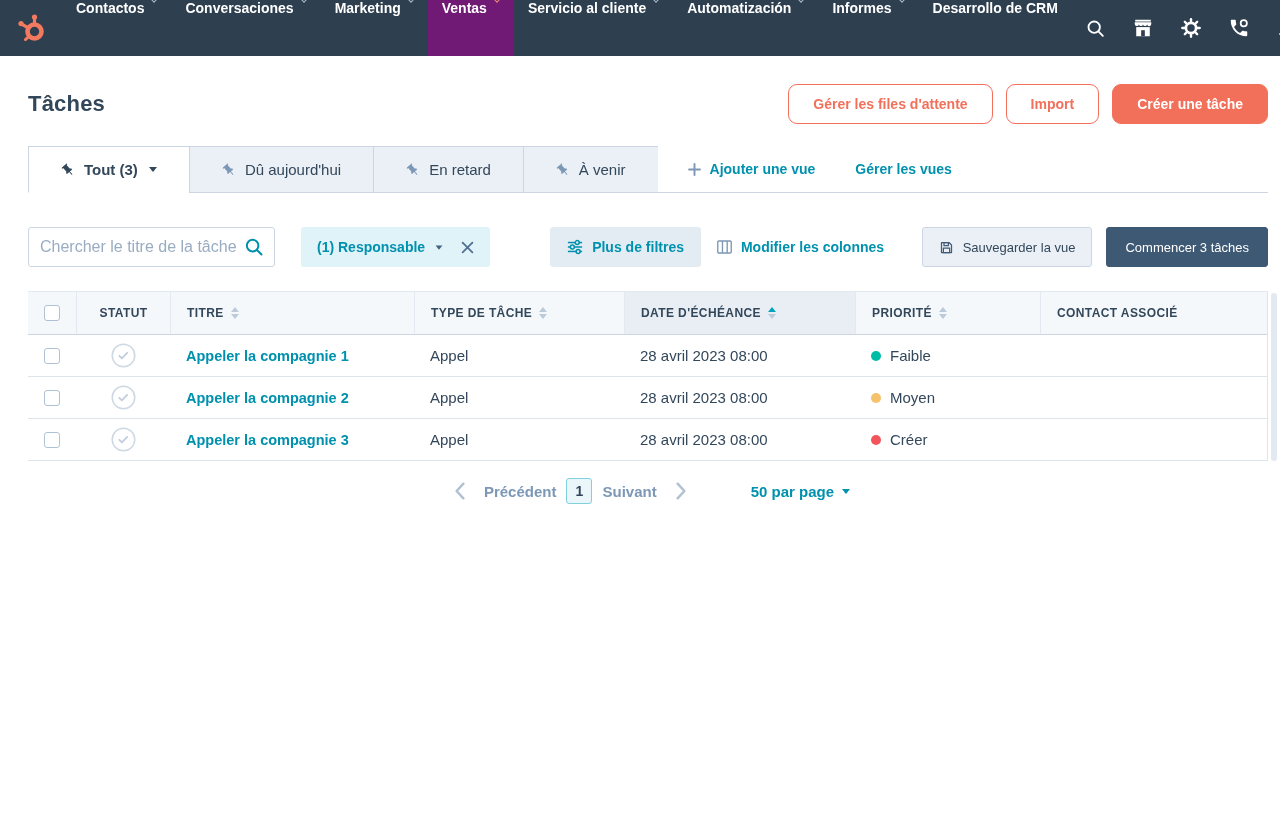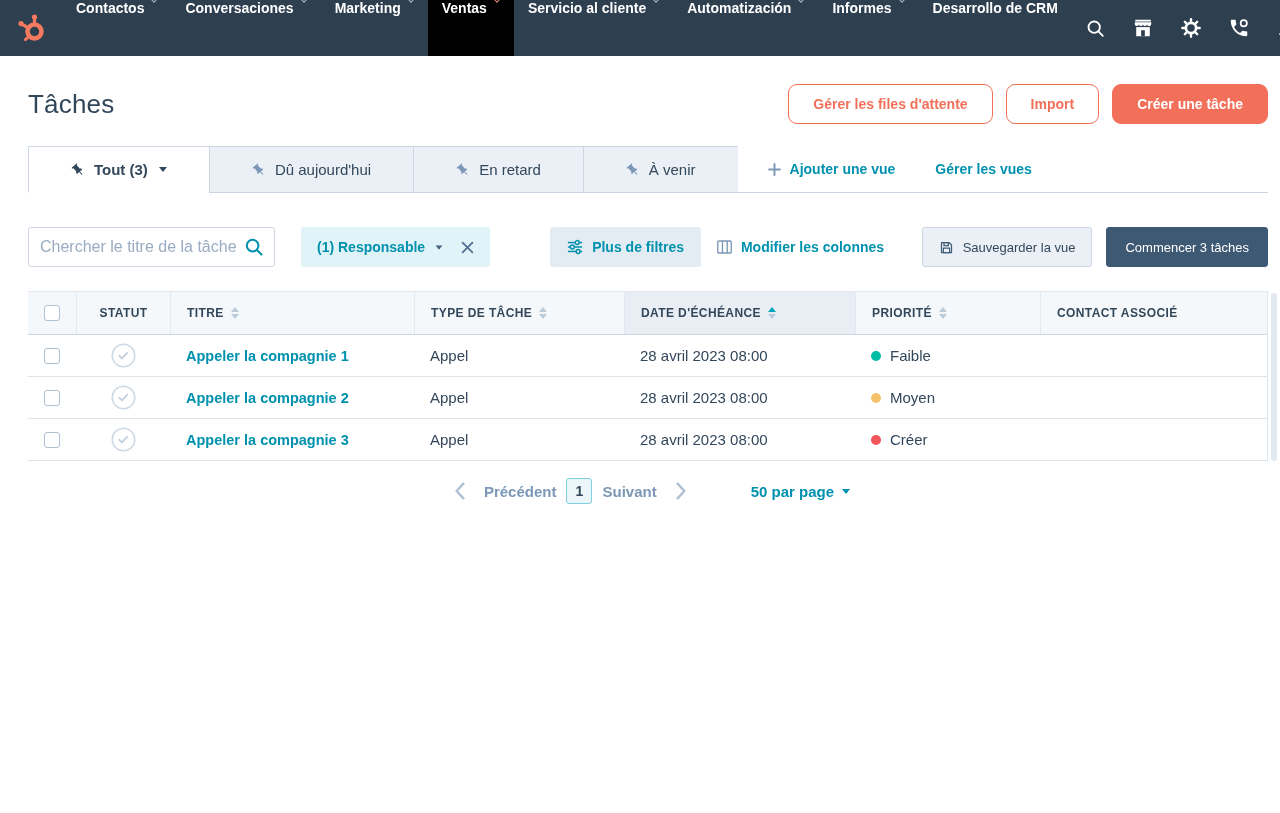--- a/index.html
+++ b/index.html
@@ -14,46 +14,46 @@
     height: 56px; background: #2e3f50;
     display: flex; align-items: stretch; padding-left: 12px;
   }
   .logo-wrap { display: flex; align-items: center; padding: 0 14px 0 2px; }
   .nav-items { display: flex; align-items: stretch; }
   .nav-item {
     display: flex; gap: 7px;
     padding: 0 14px; color: #fff; font-size: 14px; font-weight: 600;
     cursor: pointer; white-space: nowrap;
   }
-  .nav-item.active { background: #000000; }
+  .nav-item.active { background: #701a75; }
   .chev {
     display: inline-block; width: 6px; height: 6px;
     border-right: 1.6px solid #aebfd0; border-bottom: 1.6px solid #aebfd0;
     transform: rotate(45deg) translate(-1px,-1px); margin-top: -3px;
   }
   .nav-item.active .chev { border-color: #ef8f76; }
   .nav-right { margin-left: auto; display: flex; align-items: center; padding-right: 10px; }
   .nav-icon-btn { padding: 0 13px; display: flex; align-items: center; cursor: pointer; height: 100%; }
 
   
   .content { padding: 28px 12px 0 28px; }
   .page-header { display: flex; align-items: center; }
-  .page-title { font-size: 26px; font-weight: 400; color: #33475b; letter-spacing: .2px; }
+  .page-title { font-size: 22px; font-weight: 700; color: #33475b; letter-spacing: .2px; }
   .header-actions { margin-left: auto; display: flex; gap: 13px; }
   .btn { height: 40px; border-radius: 9px; font-size: 14px; font-weight: 600;
          display: inline-flex; align-items: center; justify-content: center;
          padding: 0 24px; cursor: pointer; font-family: inherit; }
   .btn-outline { background: #fff; border: 1px solid #f2705a; color: #f2705a; }
   .btn-primary { background: #f2705a; border: 1px solid #f2705a; color: #fff; }
 
   
   .tabs-row { display: flex; margin-top: 22px; border-bottom: 1px solid #cbd6e2; align-items: stretch; }
   .tab {
     height: 47px; display: flex; align-items: center; gap: 9px;
-    padding: 0 42px; background: #eaf0f6; border: 1px solid #cbd6e2; border-right: none;
+    padding: 0 32px; background: #eaf0f6; border: 1px solid #cbd6e2; border-right: none;
     font-size: 15px; color: #33475b; cursor: pointer; margin-bottom: -1px; white-space: nowrap;
   }
   .tab:last-of-type { border-right: 1px solid #cbd6e2; }
   .tab.active { background: #fff; border-bottom: 1px solid #fff; font-weight: 700; }
   .pin-icon { transform: rotate(-42deg); color: #7c98b6; flex: 0 0 auto; }
   .tab.active .pin-icon { color: #33475b; }
   .tri { width: 0; height: 0; border-left: 4.5px solid transparent; border-right: 4.5px solid transparent; border-top: 5.5px solid currentColor; display: inline-block; }
   .tab .tri { color: #33475b; margin-left: 2px; }
   .views-actions { display: flex; gap: 40px; margin-left: 30px; }
   .link-teal { color: #0091ae; font-size: 14px; font-weight: 700; cursor: pointer; display: flex; align-items: center; gap: 9px; white-space: nowrap; }

